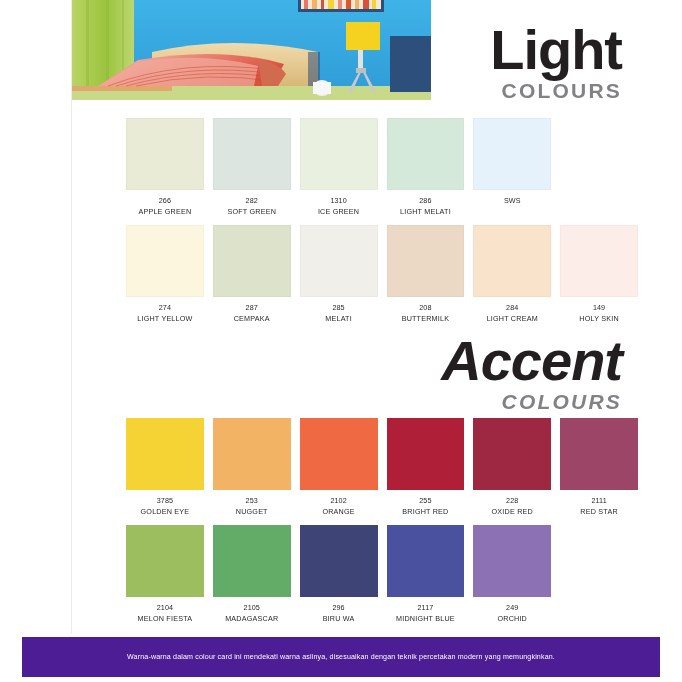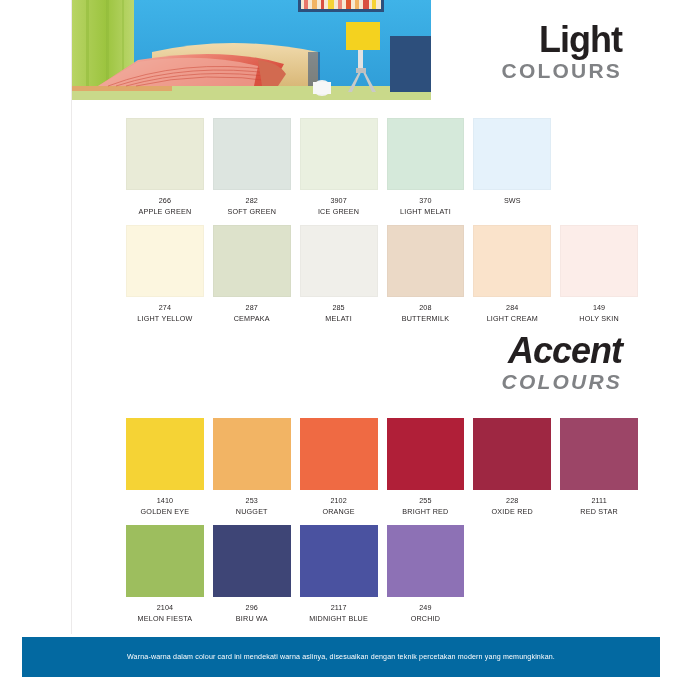--- a/index.html
+++ b/index.html
@@ -44,21 +44,21 @@
   .hero svg { display: block; width: 359px; height: 100px; }
 
   
   .section-head {
     position: absolute;
     right: 60px;
     text-align: right;
     line-height: 1;
   }
   .section-head .main {
-    font-size: 36px;
+    font-size: 56px;
     font-weight: bold;
     letter-spacing: -1px;
     color: #231f20;
     display: block;
   }
   .section-head .sub {
     font-size: 21px;
     font-weight: bold;
     letter-spacing: 2.2px;
     color: #808285;
@@ -224,28 +224,28 @@
     <div class="cell">
       <span class="chip pale" style="background-color: rgb(221, 229, 224);"></span>
       <span class="label">
         <span class="code">282</span>
         <span class="name">SOFT GREEN</span>
       </span>
     </div>
     <div class="cell">
       <span class="chip pale" style="background-color: rgb(234, 240, 224);"></span>
       <span class="label">
-        <span class="code">3907</span>
+        <span class="code">1310</span>
         <span class="name">ICE GREEN</span>
       </span>
     </div>
     <div class="cell">
       <span class="chip pale" style="background-color: rgb(213, 233, 218);"></span>
       <span class="label">
-        <span class="code">370</span>
+        <span class="code">286</span>
         <span class="name">LIGHT MELATI</span>
       </span>
     </div>
     <div class="cell">
       <span class="chip pale" style="background-color: rgb(229, 242, 251);"></span>
       <span class="label">
         <span class="code">SWS</span>
         <span class="name"></span>
       </span>
     </div>
@@ -298,21 +298,21 @@
 
   <div class="section-head" id="head-accent">
     <span class="main">Accent</span>
     <span class="sub">COLOURS</span>
   </div>
 
   <div class="grid" id="grid-accent-1">
     <div class="cell">
       <span class="chip" style="background-color: rgb(245, 211, 53);"></span>
       <span class="label">
-        <span class="code">1410</span>
+        <span class="code">3785</span>
         <span class="name">GOLDEN EYE</span>
       </span>
     </div>
     <div class="cell">
       <span class="chip" style="background-color: rgb(242, 180, 100);"></span>
       <span class="label">
         <span class="code">253</span>
         <span class="name">NUGGET</span>
       </span>
     </div>
@@ -348,20 +348,27 @@
 
   <div class="grid" id="grid-accent-2">
     <div class="cell">
       <span class="chip" style="background-color: rgb(157, 190, 94);"></span>
       <span class="label">
         <span class="code">2104</span>
         <span class="name">MELON FIESTA</span>
       </span>
     </div>
     <div class="cell">
+      <span class="chip" style="background-color: rgb(99, 172, 104);"></span>
+      <span class="label">
+        <span class="code">2105</span>
+        <span class="name">MADAGASCAR</span>
+      </span>
+    </div>
+    <div class="cell">
       <span class="chip" style="background-color: rgb(62, 69, 118);"></span>
       <span class="label">
         <span class="code">296</span>
         <span class="name">BIRU WA</span>
       </span>
     </div>
     <div class="cell">
       <span class="chip" style="background-color: rgb(74, 82, 160);"></span>
       <span class="label">
         <span class="code">2117</span>
@@ -370,17 +377,17 @@
     </div>
     <div class="cell">
       <span class="chip" style="background-color: rgb(141, 113, 181);"></span>
       <span class="label">
         <span class="code">249</span>
         <span class="name">ORCHID</span>
       </span>
     </div>
   </div>
 
-  <div class="footer" style="background-color: #0369a1;">
+  <div class="footer" style="background-color: #4c1d95;">
     <span class="footer-text" style="color: rgb(255, 255, 255);">Warna-warna dalam  colour card ini mendekati warna aslinya, disesuaikan dengan teknik percetakan modern yang memungkinkan.</span>
   </div>
 
 </div>
 
 </body></html>

